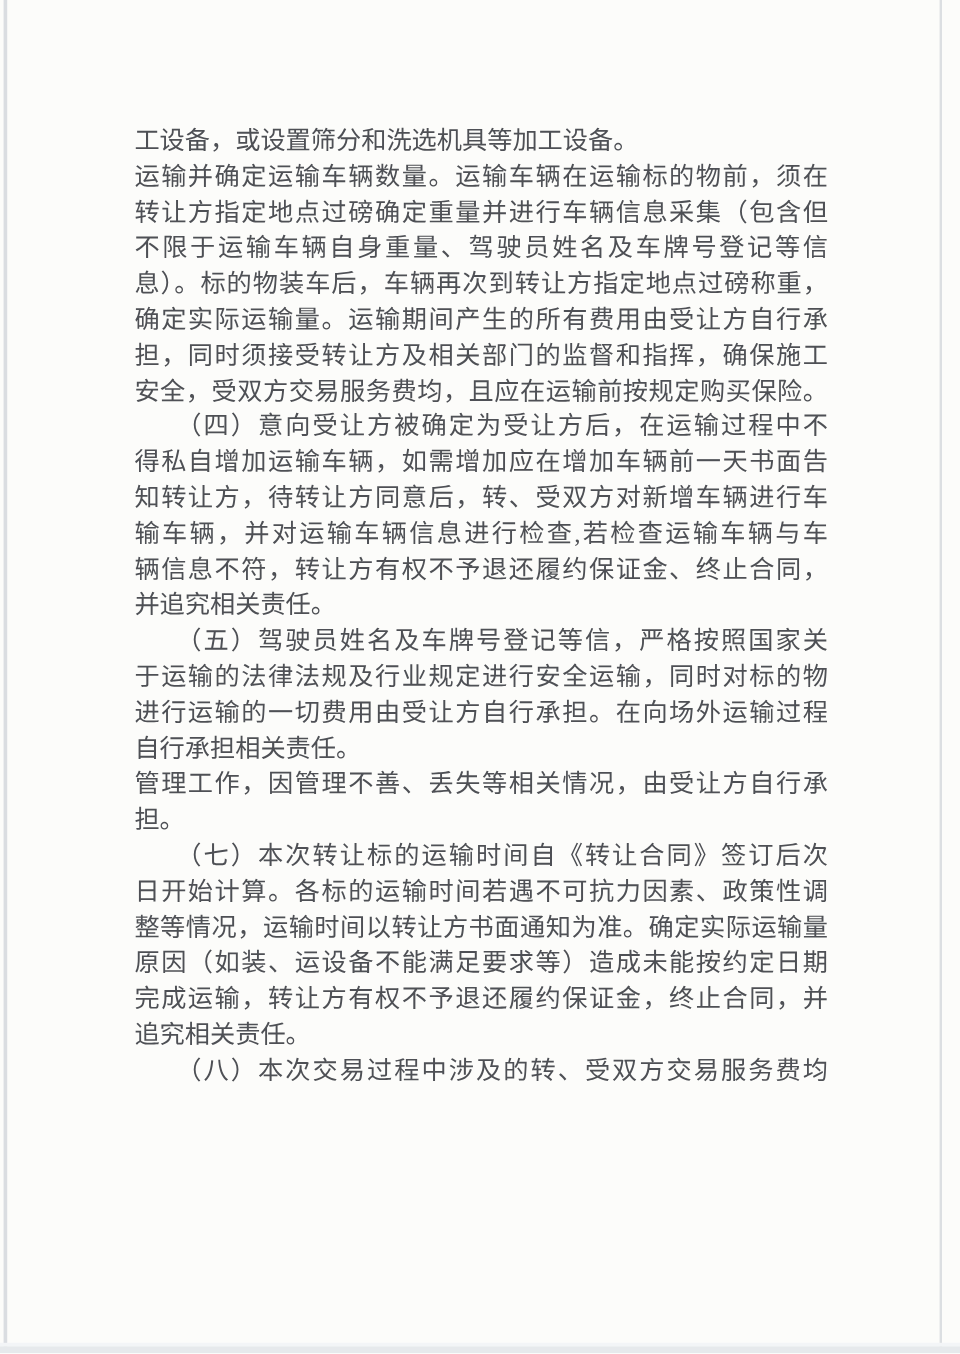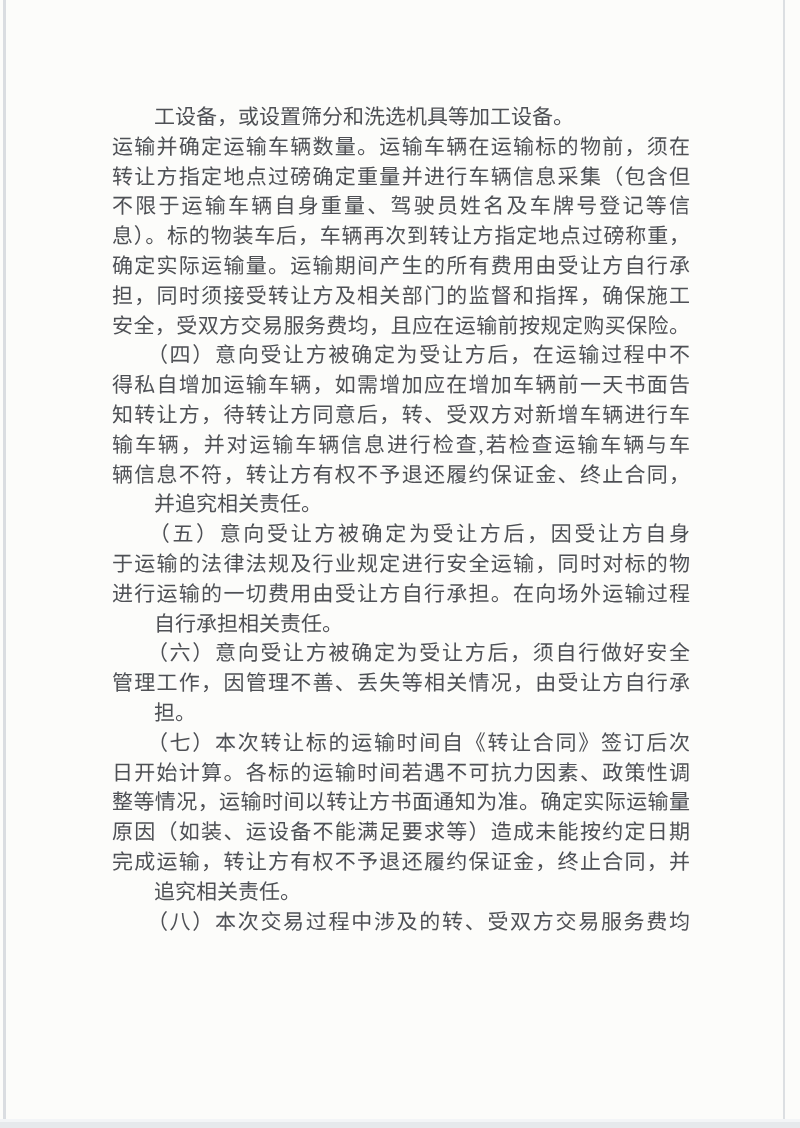--- a/index.html
+++ b/index.html
@@ -59,21 +59,20 @@
     line-height: 29.8px;
     font-weight: 400;
   }
   .doc-line {
     text-align: justify;
     text-align-last: justify;
     white-space: normal;
   }
   .doc-line.short {
     text-align-last: left;
-    margin-left: 42px;
   }
 </style>
 </head>
 <body>
 
 <div class="page">
   <div class="edge-left"></div>
   <div class="edge-right"></div>
   <div class="edge-bottom-light"></div>
   <div class="edge-bottom"></div>
@@ -85,25 +84,24 @@
       <div class="doc-line">息）。标的物装车后，车辆再次到转让方指定地点过磅称重，</div>
       <div class="doc-line">确定实际运输量。运输期间产生的所有费用由受让方自行承</div>
       <div class="doc-line">担，同时须接受转让方及相关部门的监督和指挥，确保施工</div>
       <div class="doc-line">安全，受双方交易服务费均，且应在运输前按规定购买保险。</div>
       <div class="doc-line">　　（四）意向受让方被确定为受让方后，在运输过程中不</div>
       <div class="doc-line">得私自增加运输车辆，如需增加应在增加车辆前一天书面告</div>
       <div class="doc-line">知转让方，待转让方同意后，转、受双方对新增车辆进行车</div>
       <div class="doc-line">输车辆，并对运输车辆信息进行检查,若检查运输车辆与车</div>
       <div class="doc-line">辆信息不符，转让方有权不予退还履约保证金、终止合同，</div>
       <div class="doc-line short">并追究相关责任。</div>
-      <div class="doc-line">　　（五）意向受让方被确定为受让方后，因受让方自身</div>
+      <div class="doc-line">　　（五）驾驶员姓名及车牌号登记等信，严格按照国家关</div>
       <div class="doc-line">于运输的法律法规及行业规定进行安全运输，同时对标的物</div>
       <div class="doc-line">进行运输的一切费用由受让方自行承担。在向场外运输过程</div>
       <div class="doc-line short">自行承担相关责任。</div>
-      <div class="doc-line">　　（六）意向受让方被确定为受让方后，须自行做好安全</div>
       <div class="doc-line">管理工作，因管理不善、丢失等相关情况，由受让方自行承</div>
       <div class="doc-line short">担。</div>
       <div class="doc-line">　　（七）本次转让标的运输时间自《转让合同》签订后次</div>
       <div class="doc-line">日开始计算。各标的运输时间若遇不可抗力因素、政策性调</div>
       <div class="doc-line">整等情况，运输时间以转让方书面通知为准。确定实际运输量</div>
       <div class="doc-line">原因（如装、运设备不能满足要求等）造成未能按约定日期</div>
       <div class="doc-line">完成运输，转让方有权不予退还履约保证金，终止合同，并</div>
       <div class="doc-line short">追究相关责任。</div>
       <div class="doc-line">　　（八）本次交易过程中涉及的转、受双方交易服务费均</div>
     </div>

